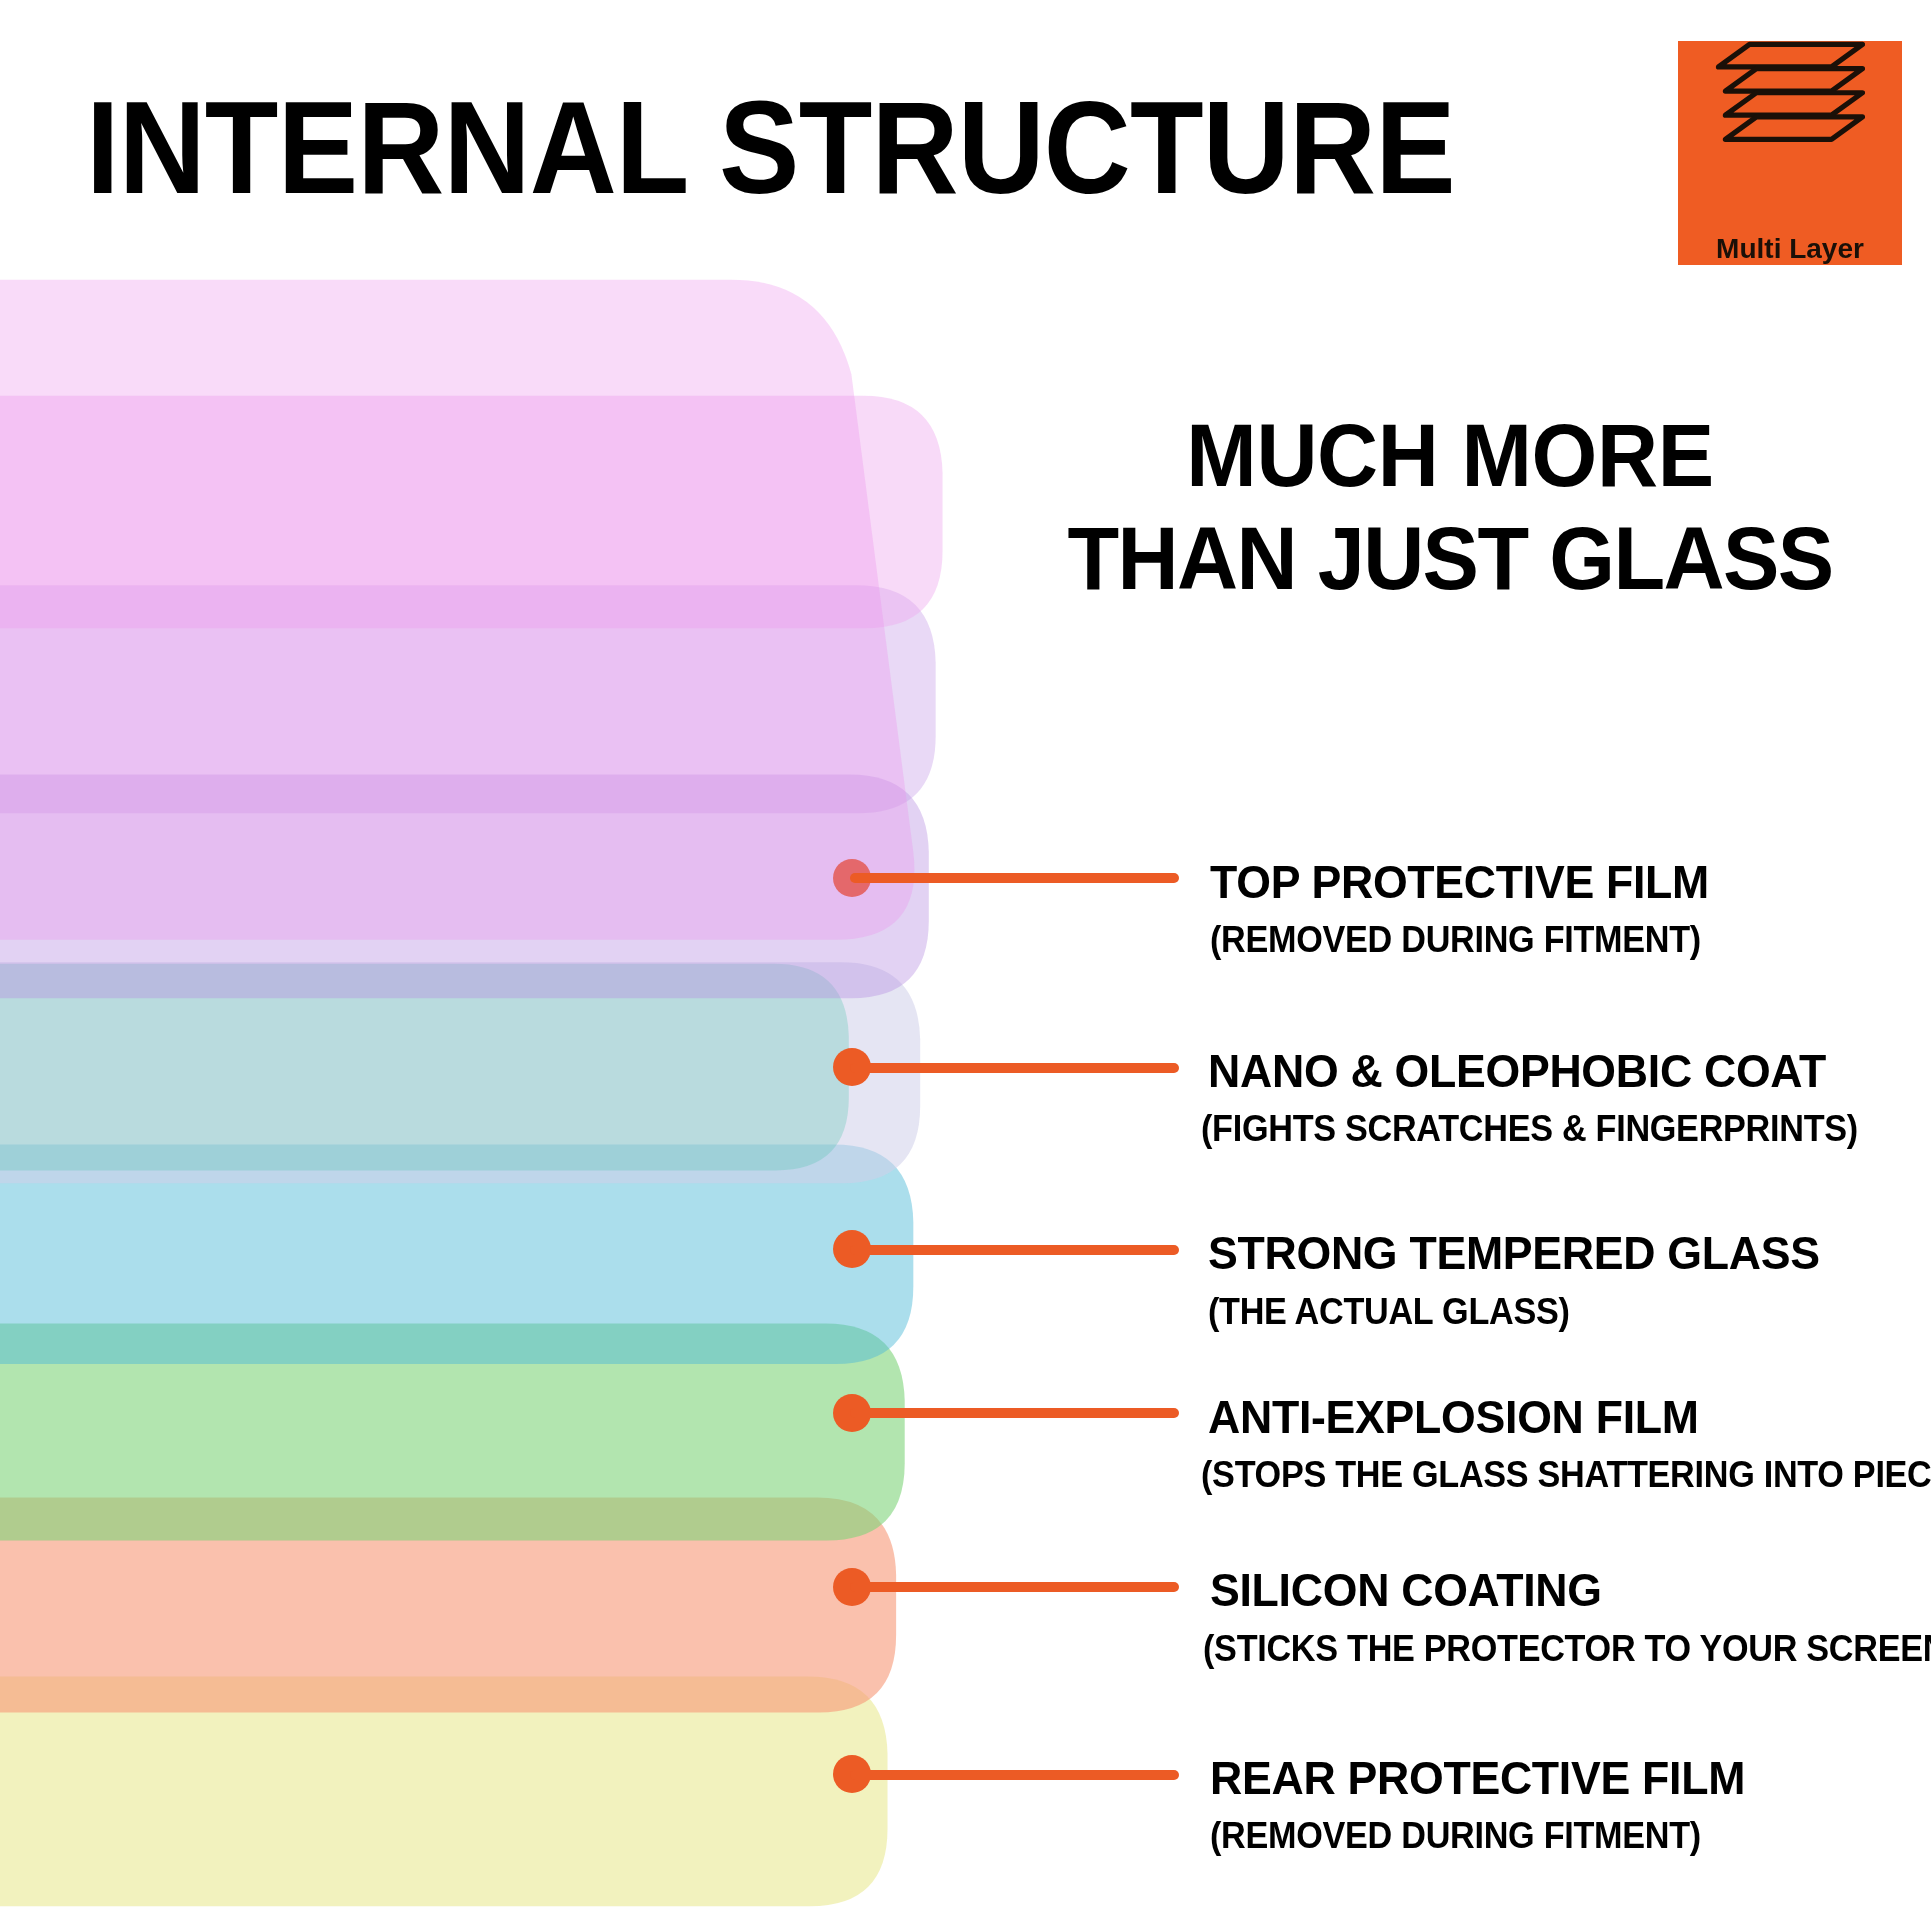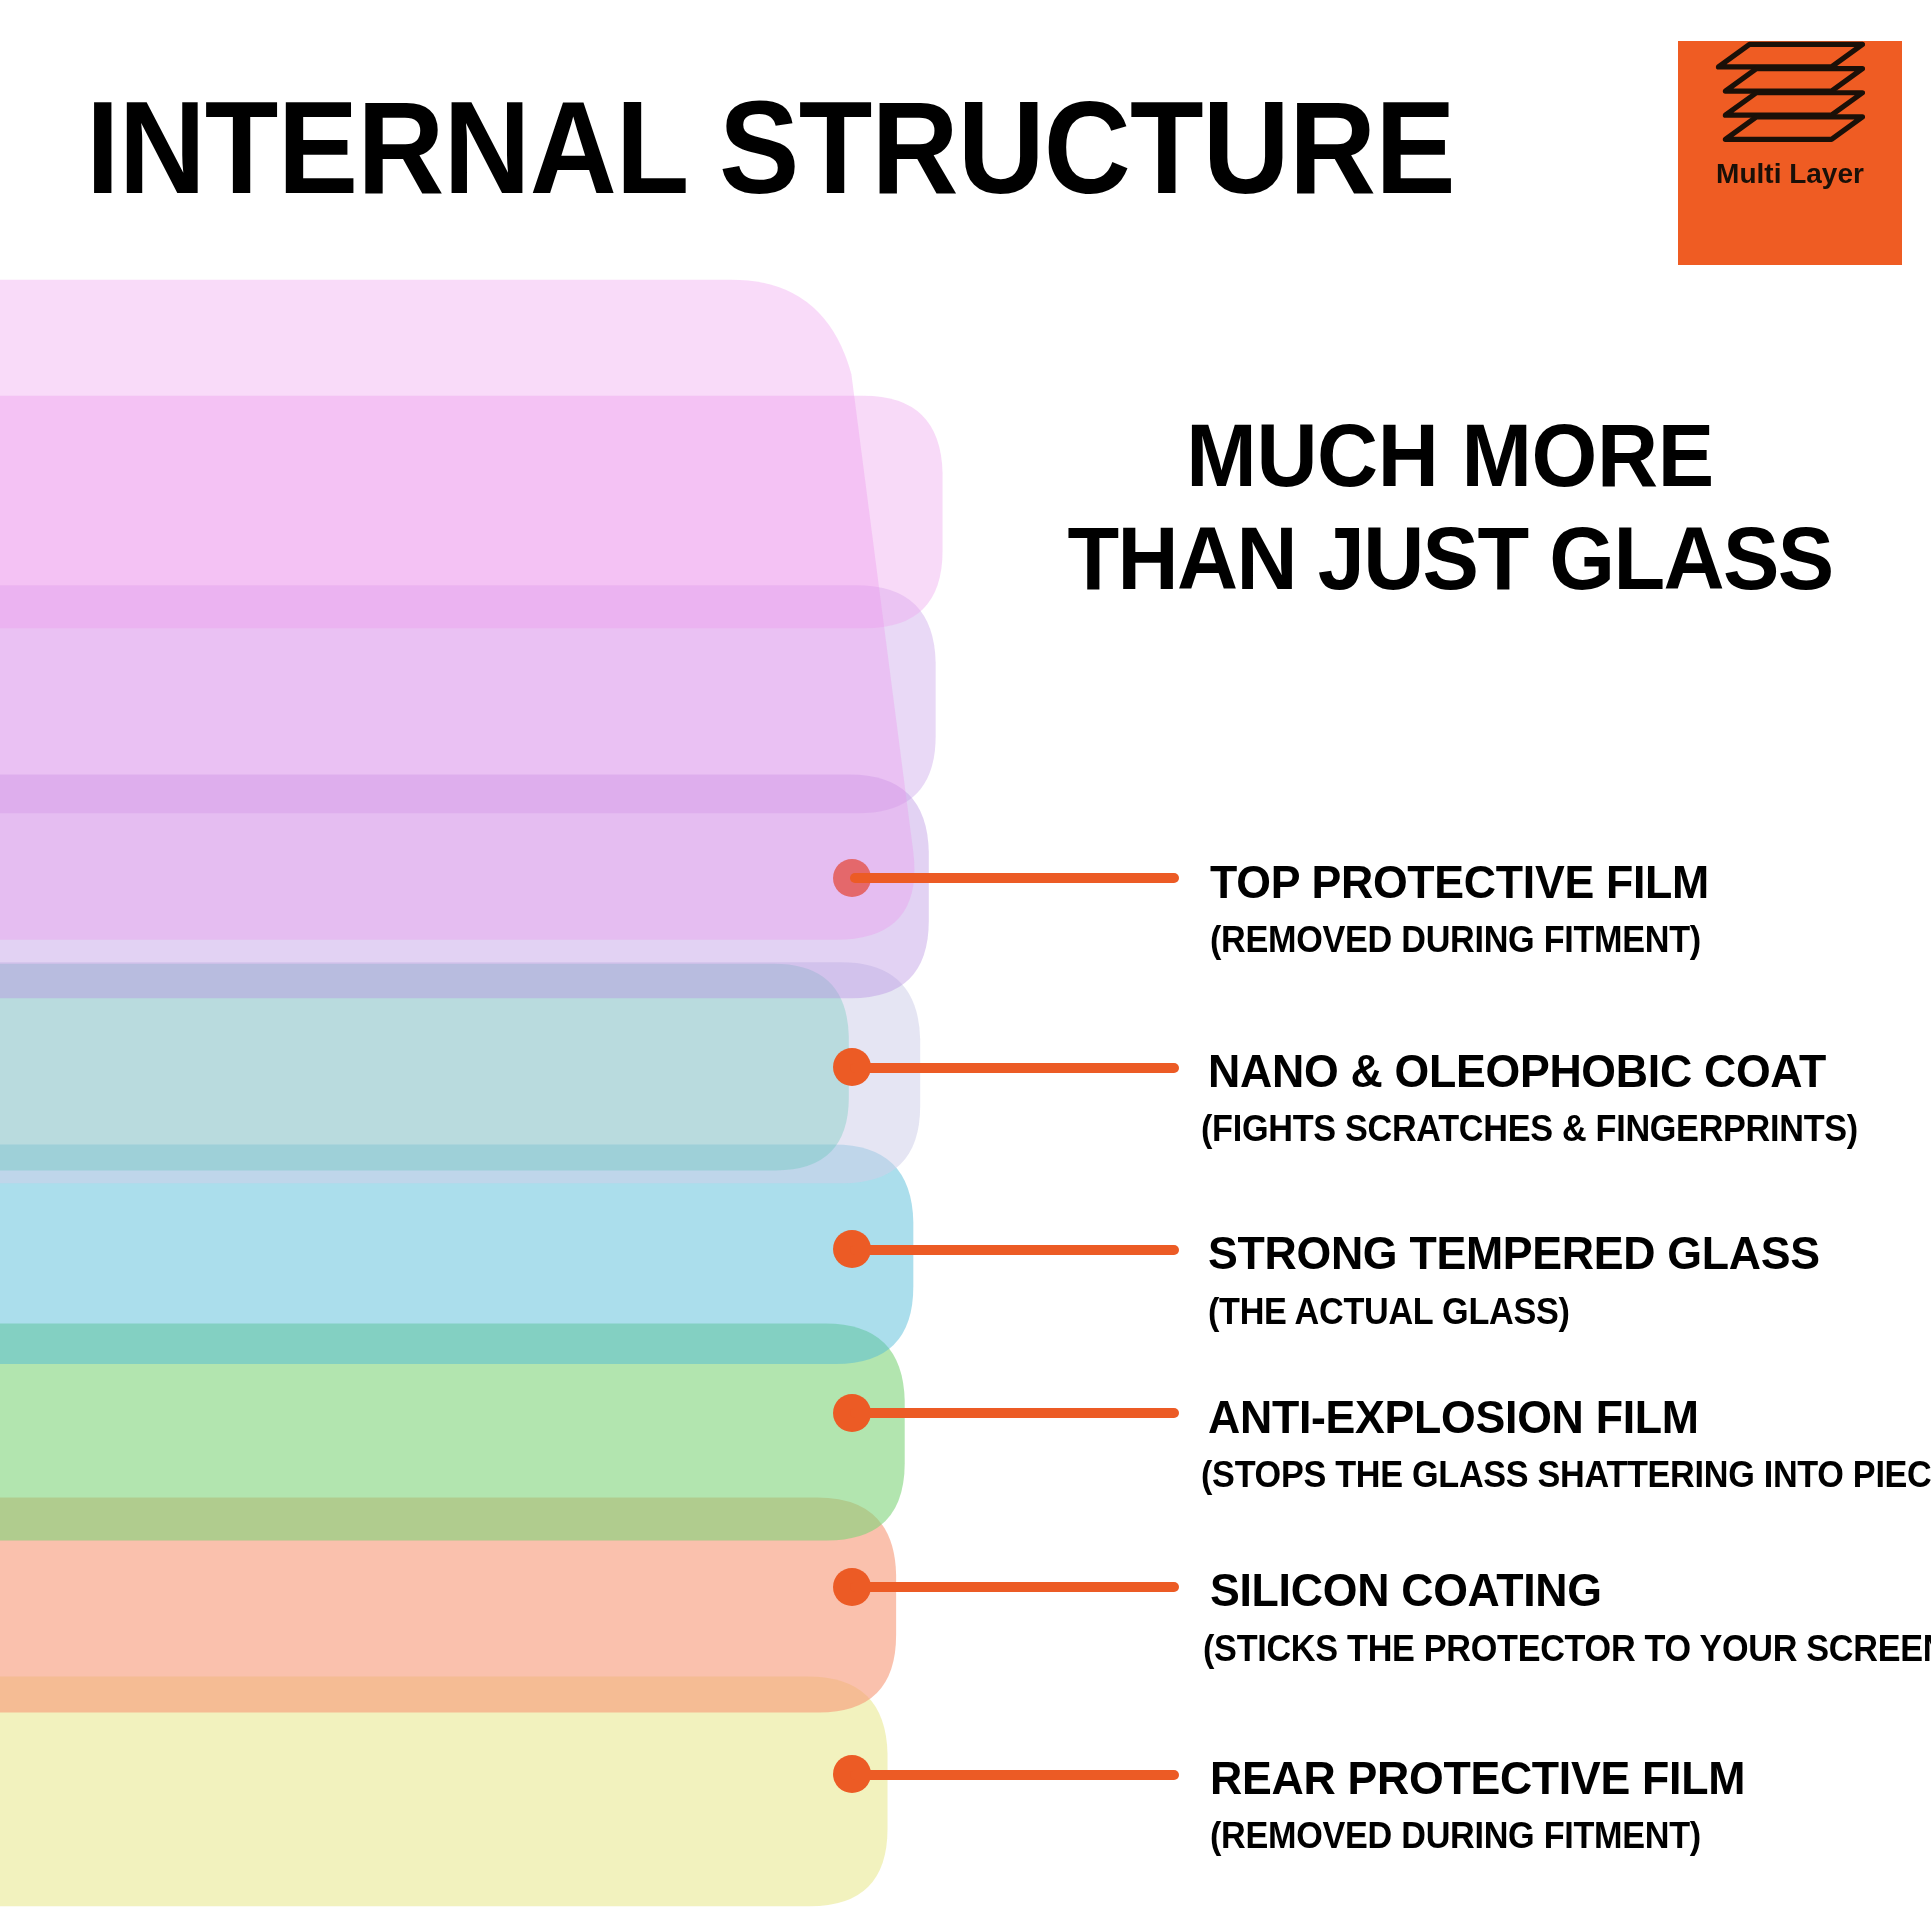--- a/index.html
+++ b/index.html
@@ -19,21 +19,21 @@
     font-size:131px; line-height:1.0;
     font-weight:700; letter-spacing:-0.9px;
     color:#000; white-space:nowrap;
     transform:scaleX(0.92); transform-origin:left top;
   }
   .badge{
     position:absolute; left:1678px; top:41px;
     width:224px; height:224px;
     background:#ef5c23;
     display:flex; flex-direction:column;
-    align-items:center; justify-content:flex-start;
+    align-items:center; justify-content:space-between;
   }
   .badge-icon{ width:151px; height:103px; display:block; }
   .badge-label{
     margin-top:13.8px;
     font-size:28px; font-weight:700; color:#1a1008;
     letter-spacing:0px;
   }
 
   
   .headline{

